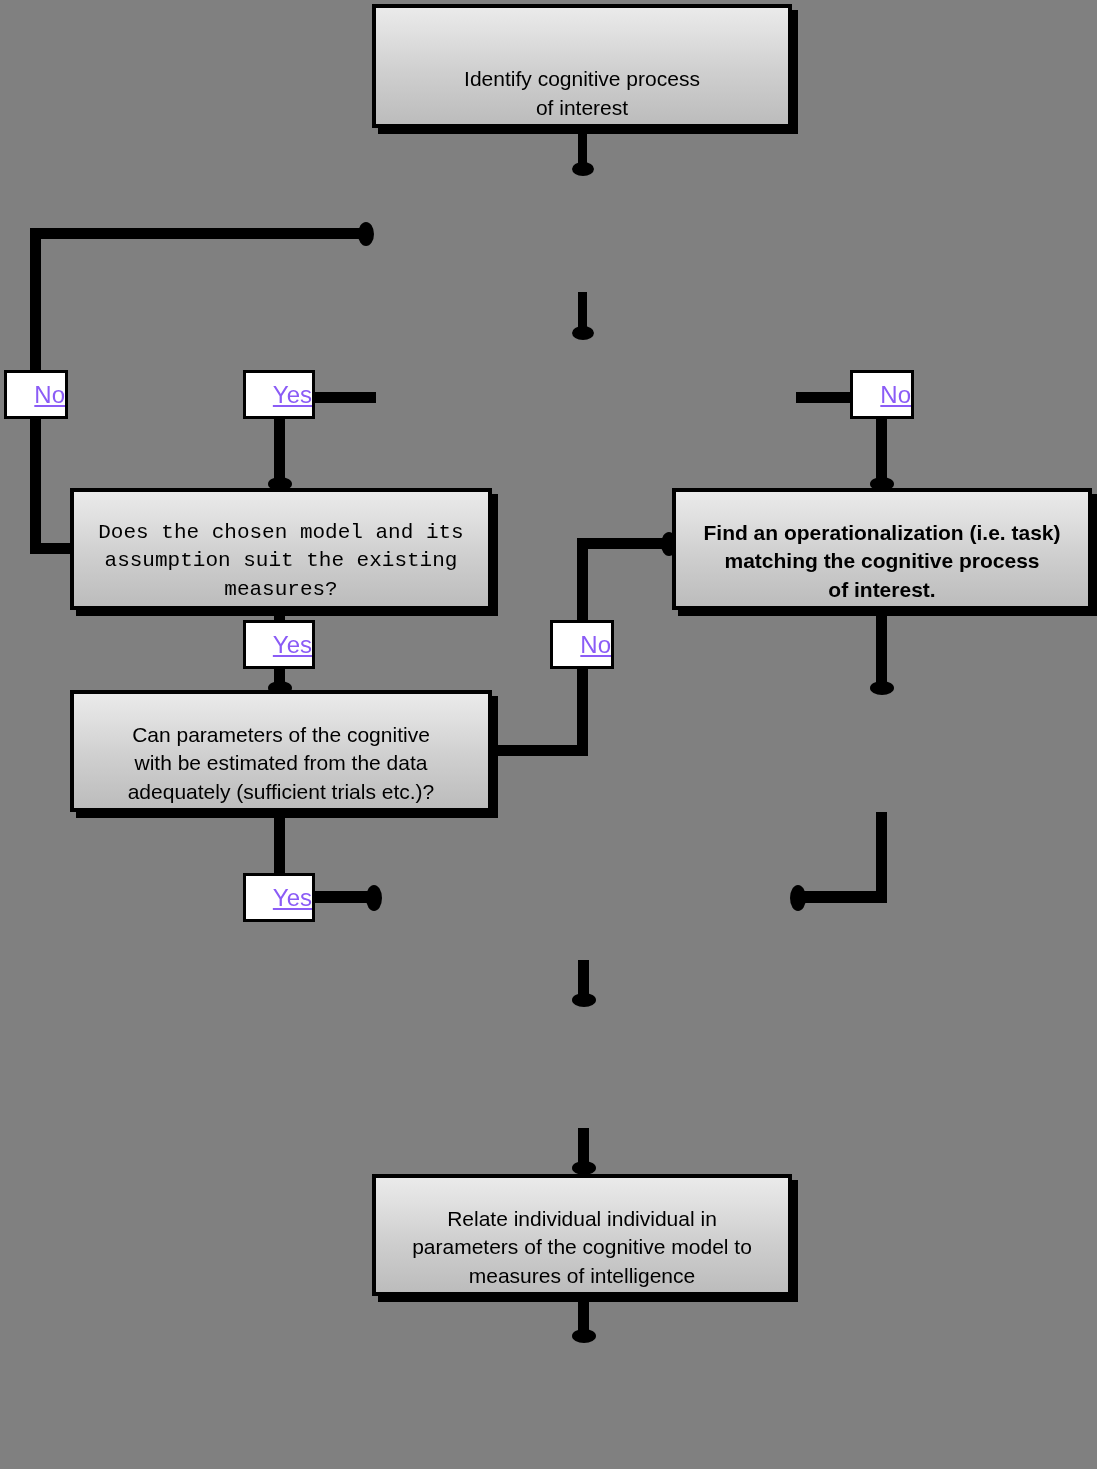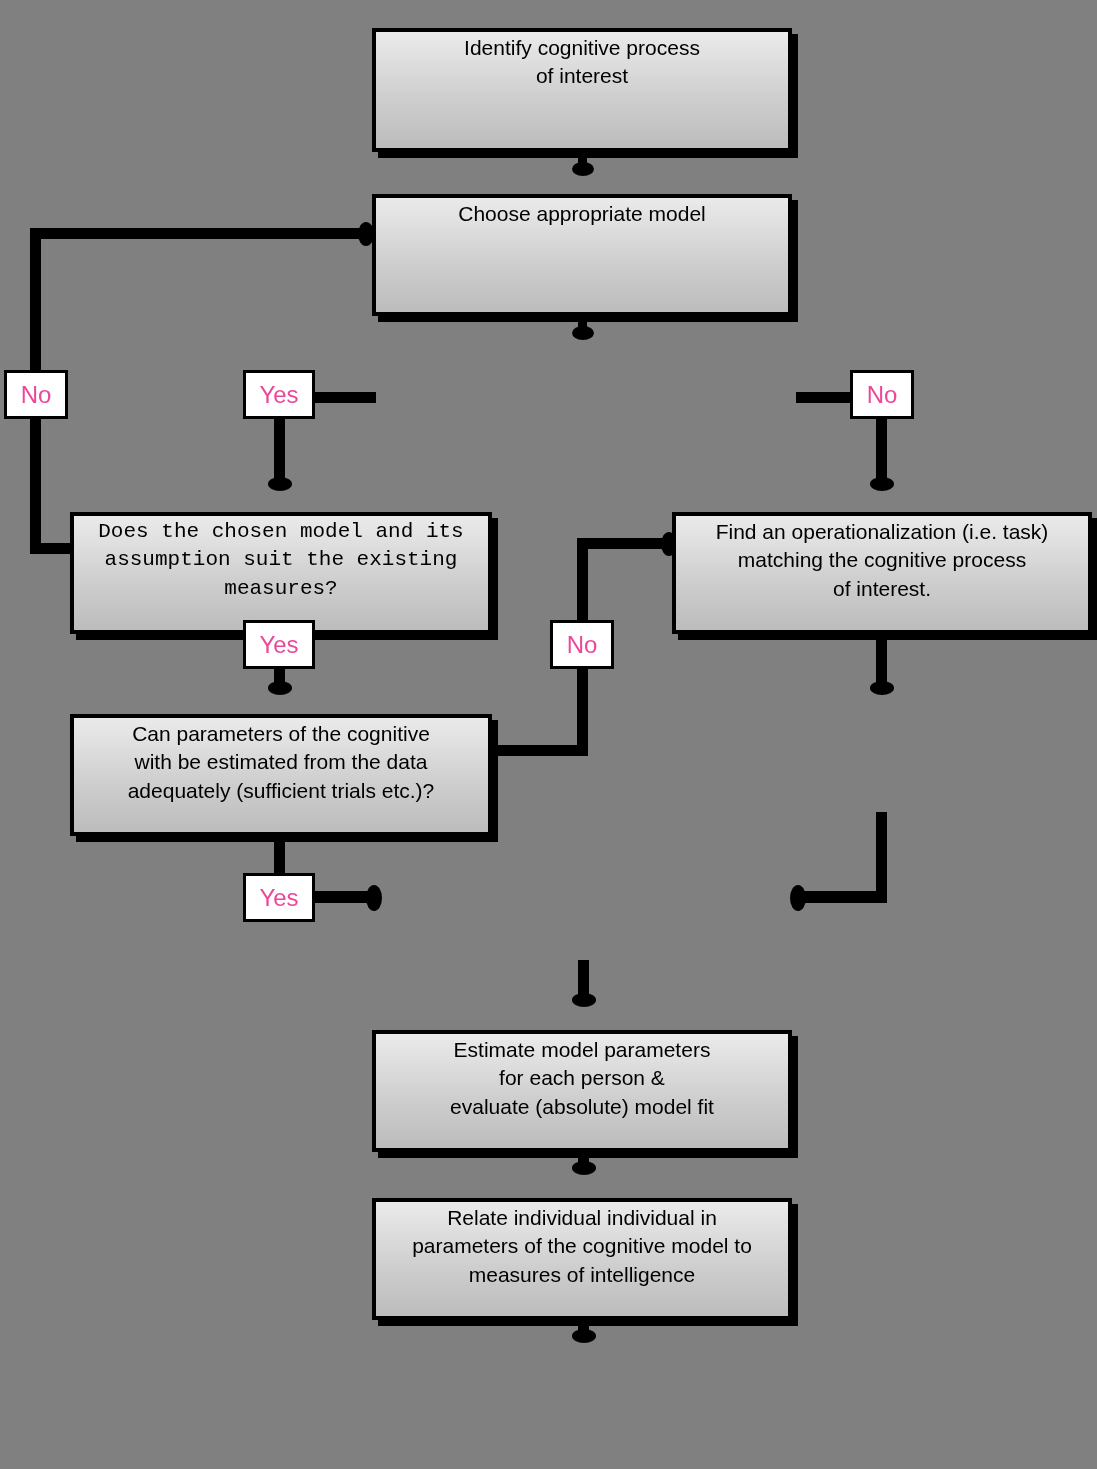--- a/index.html
+++ b/index.html
@@ -17,45 +17,45 @@
   }
 
   
   .node {
     position: absolute;
     box-sizing: border-box;
     border: 4px solid #000000;
     background: linear-gradient(to bottom, #eaeaea 0%, #e0e0e0 22%, #cfcfcf 55%, #bcbcbc 100%);
     box-shadow: 6px 6px 0 0 #000000;
     display: flex;
-    align-items: flex-start;
+    align-items: flex-end;
     justify-content: center;
     text-align: center;
     color: #000000;
     font-size: 21px;
     line-height: 1.35;
     z-index: 5;
     padding: 2px 10px;
-    margin-top: 24px;
   }
   .node .txt { white-space: pre-line; }
 
   
   .label {
     position: absolute;
     box-sizing: border-box;
     border: 3px solid #000000;
     background: #ffffff;
     display: flex;
     align-items: center;
-    justify-content: center;
-    color: #ec4899;
+    justify-content: flex-end;
+    color: #8b5cf6;
     font-size: 24px;
     line-height: 1;
     z-index: 20;
+    text-decoration: underline;
   }
 
   
   .seg {
     position: absolute;
     background: #000000;
     z-index: 3;
   }
   .dot {
     position: absolute;
@@ -117,50 +117,42 @@
   <div class="dot" style="left:572px; top:1161px; width:24px; height:14px;"></div>
 
   <div class="seg" style="left:578px; top:1296px; width:11px; height:46px;"></div>
   <div class="dot" style="left:572px; top:1329px; width:24px; height:14px;"></div>
 
   <div class="node" style="left:372px; top:4px; width:420px; height:124px;">
     <span class="txt">Identify cognitive process
 of interest</span>
   </div>
 
-  <div class="node" style="left:372px; top:170px; width:420px; height:122px;">
-    <span class="txt">Choose appropriate model</span>
-  </div>
 
 
   <div class="node" style="left:70px; top:488px; width:422px; height:122px;font-family:Liberation Mono, monospace;">
     <span class="txt">Does the chosen model and its
 assumption suit the existing
 measures?</span>
   </div>
 
-  <div class="node" style="left:672px; top:488px; width:420px; height:122px;">
+  <div class="node" style="left:672px; top:488px; width:420px; height:122px;font-weight:bold;">
     <span class="txt">Find an operationalization (i.e. task)
 matching the cognitive process
 of interest.</span>
   </div>
 
   <div class="node" style="left:70px; top:690px; width:422px; height:122px;">
     <span class="txt">Can parameters of the cognitive
 with be estimated from the data
 adequately (sufficient trials etc.)?</span>
   </div>
 
 
 
-  <div class="node" style="left:372px; top:1006px; width:420px; height:122px;">
-    <span class="txt">Estimate model parameters
-for each person &amp;
-evaluate (absolute) model fit</span>
-  </div>
 
   <div class="node" style="left:372px; top:1174px; width:420px; height:122px;">
     <span class="txt">Relate individual individual in
 parameters of the cognitive model to
 measures of intelligence</span>
   </div>
 
 
   <div class="label" style="left:4px; top:370px; width:64px; height:49px;">
     <span>No</span>

